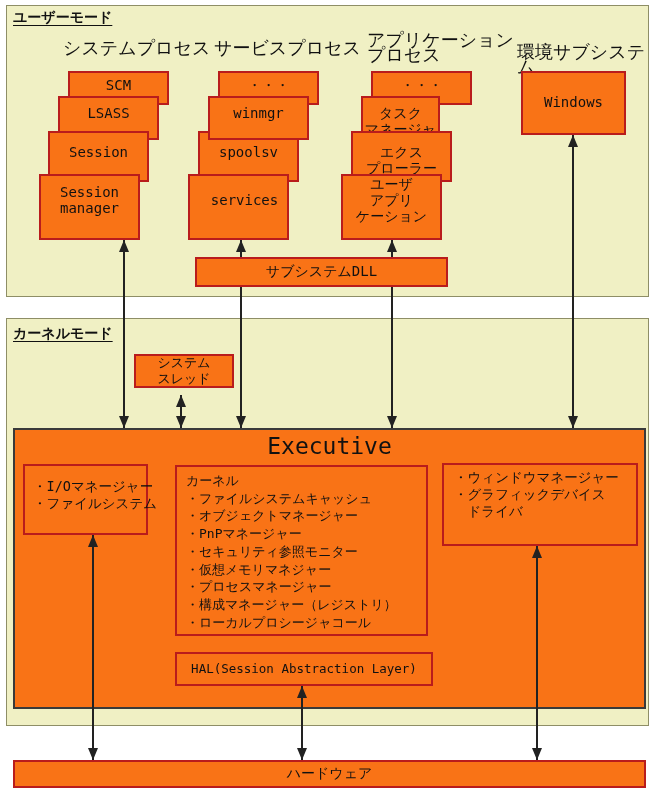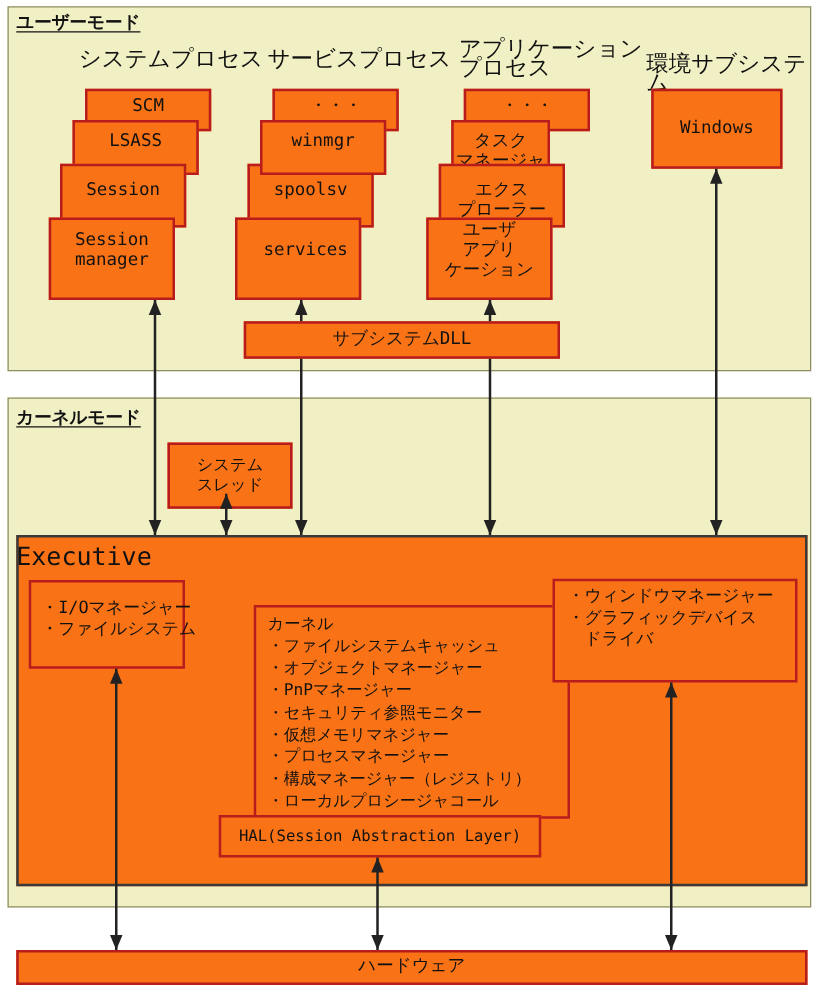--- a/index.html
+++ b/index.html
@@ -12,21 +12,21 @@
   .title{position:absolute;font-size:14px;font-weight:bold;text-decoration:underline;text-underline-offset:3px;white-space:pre;}
   .header{position:absolute;font-size:18px;line-height:15px;}
   .box{position:absolute;background:#f97316;border:2px solid #b91c1c;box-sizing:border-box;
        text-align:center;font-size:14px;line-height:15.5px;}
   .ml{white-space:pre-line;}
   .s1{padding-top:5px;}
   .s2{padding-top:8px;}
   .s3{padding-top:12px;}
   .s4{display:flex;flex-direction:column;justify-content:center;align-items:center;padding-bottom:14px;line-height:16px;}
   .center{display:flex;align-items:center;justify-content:center;}
-  .exec-label{position:absolute;left:13px;top:433px;width:633px;text-align:left;font-size:20px;}
+  .exec-label{position:absolute;left:13px;top:433px;width:633px;text-align:center;font-size:23px;}
   .listbox{text-align:left;}
   .listbox div{white-space:pre;}
   .io-box{padding:12px 0 0 8px;font-size:13.5px;line-height:17px;}
   .kernel-box{padding:5px 0 0 9px;font-size:13px;line-height:17.7px;}
   .win-box{padding:4px 0 0 10px;font-size:13.5px;line-height:17px;}
   .hal-box{font-size:12.5px;}
   .arrow{position:absolute;width:2px;background:#222;}
   .arrow.up::before{
     content:"";position:absolute;top:0;left:-4.5px;width:0;height:0;
     border-left:5.5px solid transparent;border-right:5.5px solid transparent;
@@ -72,32 +72,32 @@
   <div class="box ml s3" style="left:351px;top:131px;width:101px;height:51px;">エクス
 プローラー</div>
   <div class="box ml s4" style="left:341px;top:174px;width:101px;height:66px;">ユーザ
 アプリ
 ケーション</div>
 
   <div class="box center" style="left:521px;top:71px;width:105px;height:64px;">Windows</div>
 
   <div class="box center" style="left:195px;top:257px;width:253px;height:30px;">サブシステムDLL</div>
 
-  <div class="box ml center" style="left:134px;top:354px;width:100px;height:53px;font-size:13px;line-height:16px;">システム
+  <div class="box ml center" style="left:134px;top:354px;width:100px;height:34px;font-size:13px;line-height:16px;">システム
 スレッド</div>
 
   <div class="box" style="left:13px;top:428px;width:633px;height:281px;border-color:#3a3a3a;"></div>
   <div class="exec-label">Executive</div>
 
   <div class="box listbox io-box" style="left:23px;top:464px;width:125px;height:71px;">
     <div>・I/Oマネージャー</div>
     <div>・ファイルシステム</div>
   </div>
 
-  <div class="box listbox kernel-box" style="left:175px;top:484px;width:253px;height:171px;margin-left:28px;">
+  <div class="box listbox kernel-box" style="left:175px;top:465px;width:253px;height:171px;">
     <div>カーネル</div>
     <div>・ファイルシステムキャッシュ</div>
     <div>・オブジェクトマネージャー</div>
     <div>・PnPマネージャー</div>
     <div>・セキュリティ参照モニター</div>
     <div>・仮想メモリマネジャー</div>
     <div>・プロセスマネージャー</div>
     <div>・構成マネージャー（レジストリ）</div>
     <div>・ローカルプロシージャコール</div>
   </div>

